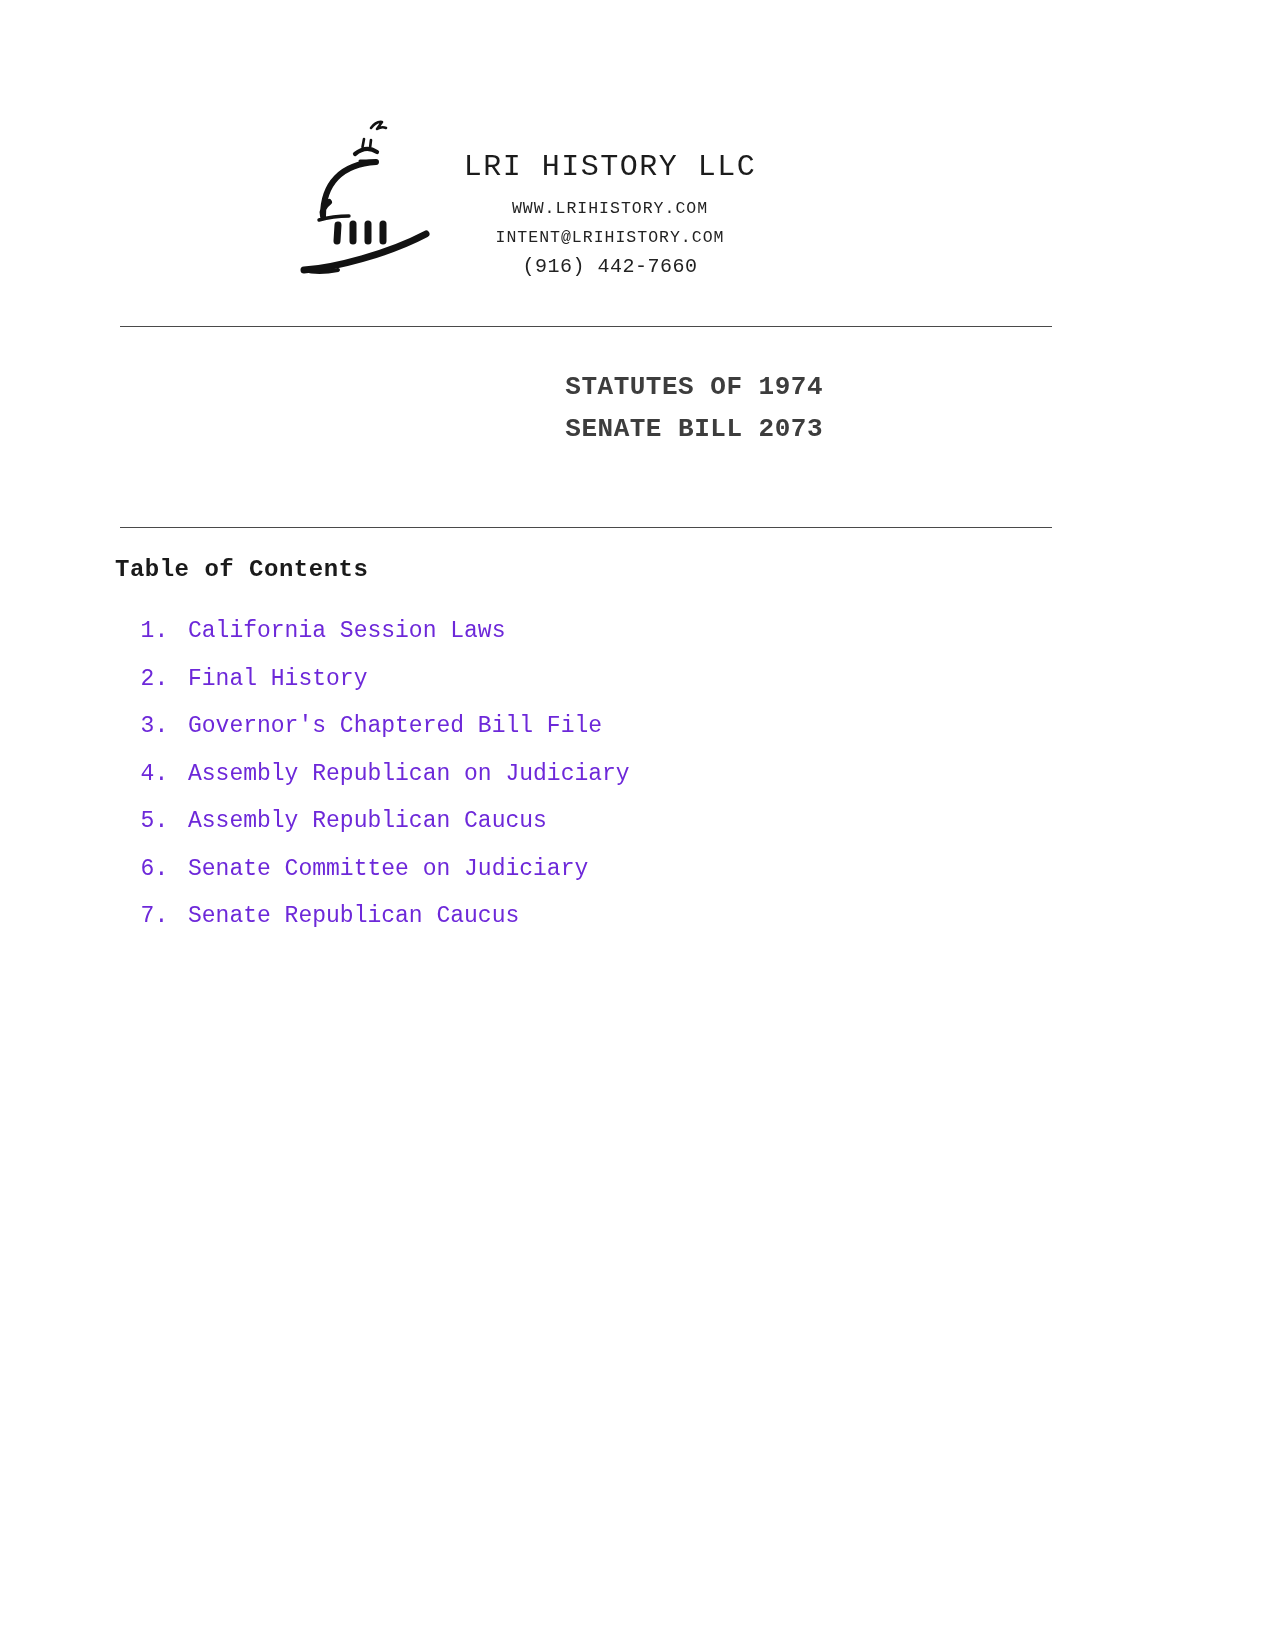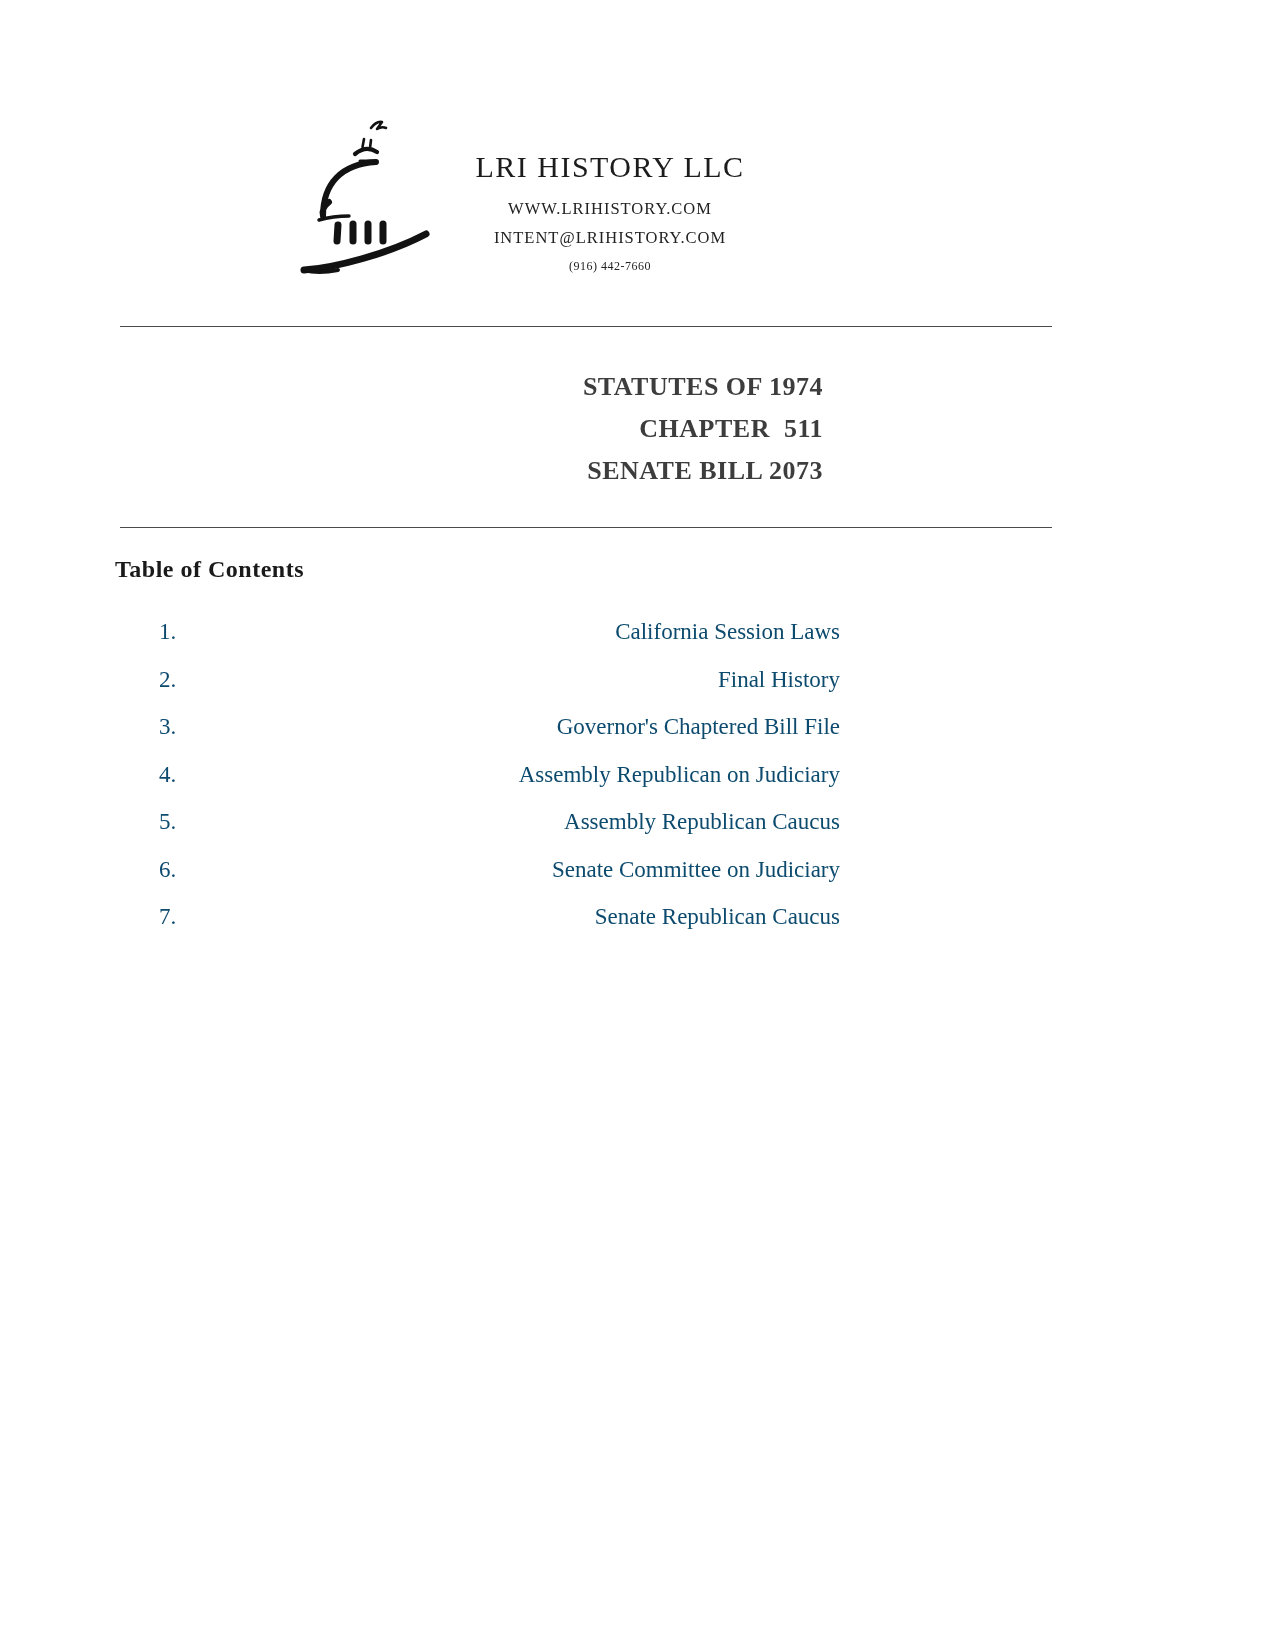--- a/index.html
+++ b/index.html
@@ -5,21 +5,21 @@
   html, body {
     margin: 0;
     padding: 0;
     background: #ffffff;
   }
   .page {
     position: relative;
     width: 1104px;
     height: 1651px;
     background: #ffffff;
-    font-family: Liberation Serif, serif;
+    font-family: Liberation Mono, monospace;
     color: #1f1f1f;
     overflow: hidden;
   }
 
   
   .logo-wrap {
     position: absolute;
     left: 292px;
     top: 118px;
     width: 150px;
@@ -42,21 +42,21 @@
     white-space: nowrap;
   }
   .contact-line {
     font-size: 16.5px;
     letter-spacing: 1px;
     line-height: 29px;
     color: #222222;
     white-space: nowrap;
   }
   .phone-line {
-    font-size: 12px;
+    font-size: 20px;
     letter-spacing: 0.5px;
     line-height: 29px;
     color: #222222;
     white-space: nowrap;
   }
 
   
   .rule {
     position: absolute;
     left: 120px;
@@ -101,23 +101,22 @@
   }
   ol.toc-list {
     margin: 0;
     padding-left: 42px;
     list-style: decimal;
   }
   ol.toc-list li {
     font-size: 23px;
     line-height: 27px;
     margin-bottom: 20.5px;
-    color: #0c4a6e;
+    color: #6d28d9;
     padding-left: 6px;
-    text-align: right;
   }
 </style>
 </head>
 <body>
 
 <div class="page">
 
   <div class="logo-wrap">
     <svg viewBox="0 0 150 170" aria-hidden="true">
       <g fill="none" stroke="#121212" stroke-linecap="round" stroke-linejoin="round">
@@ -151,21 +150,20 @@
     <div class="contact-line">WWW.LRIHISTORY.COM</div>
     <div class="contact-line">INTENT@LRIHISTORY.COM</div>
     <div class="phone-line">(916) 442-7660</div>
   </div>
 
   <div class="rule rule-top"></div>
   <div class="rule rule-bottom"></div>
 
   <div class="statute-block">
     <div class="statute-line">STATUTES OF 1974</div>
-    <div class="statute-line">CHAPTER  511</div>
     <div class="statute-line">SENATE BILL 2073</div>
   </div>
 
   <div class="toc-heading">Table of Contents</div>
   <div class="toc-list-wrap">
     <ol class="toc-list">
         <li>California Session Laws</li>
         <li>Final History</li>
         <li>Governor's Chaptered Bill File</li>
         <li>Assembly Republican on Judiciary</li>

